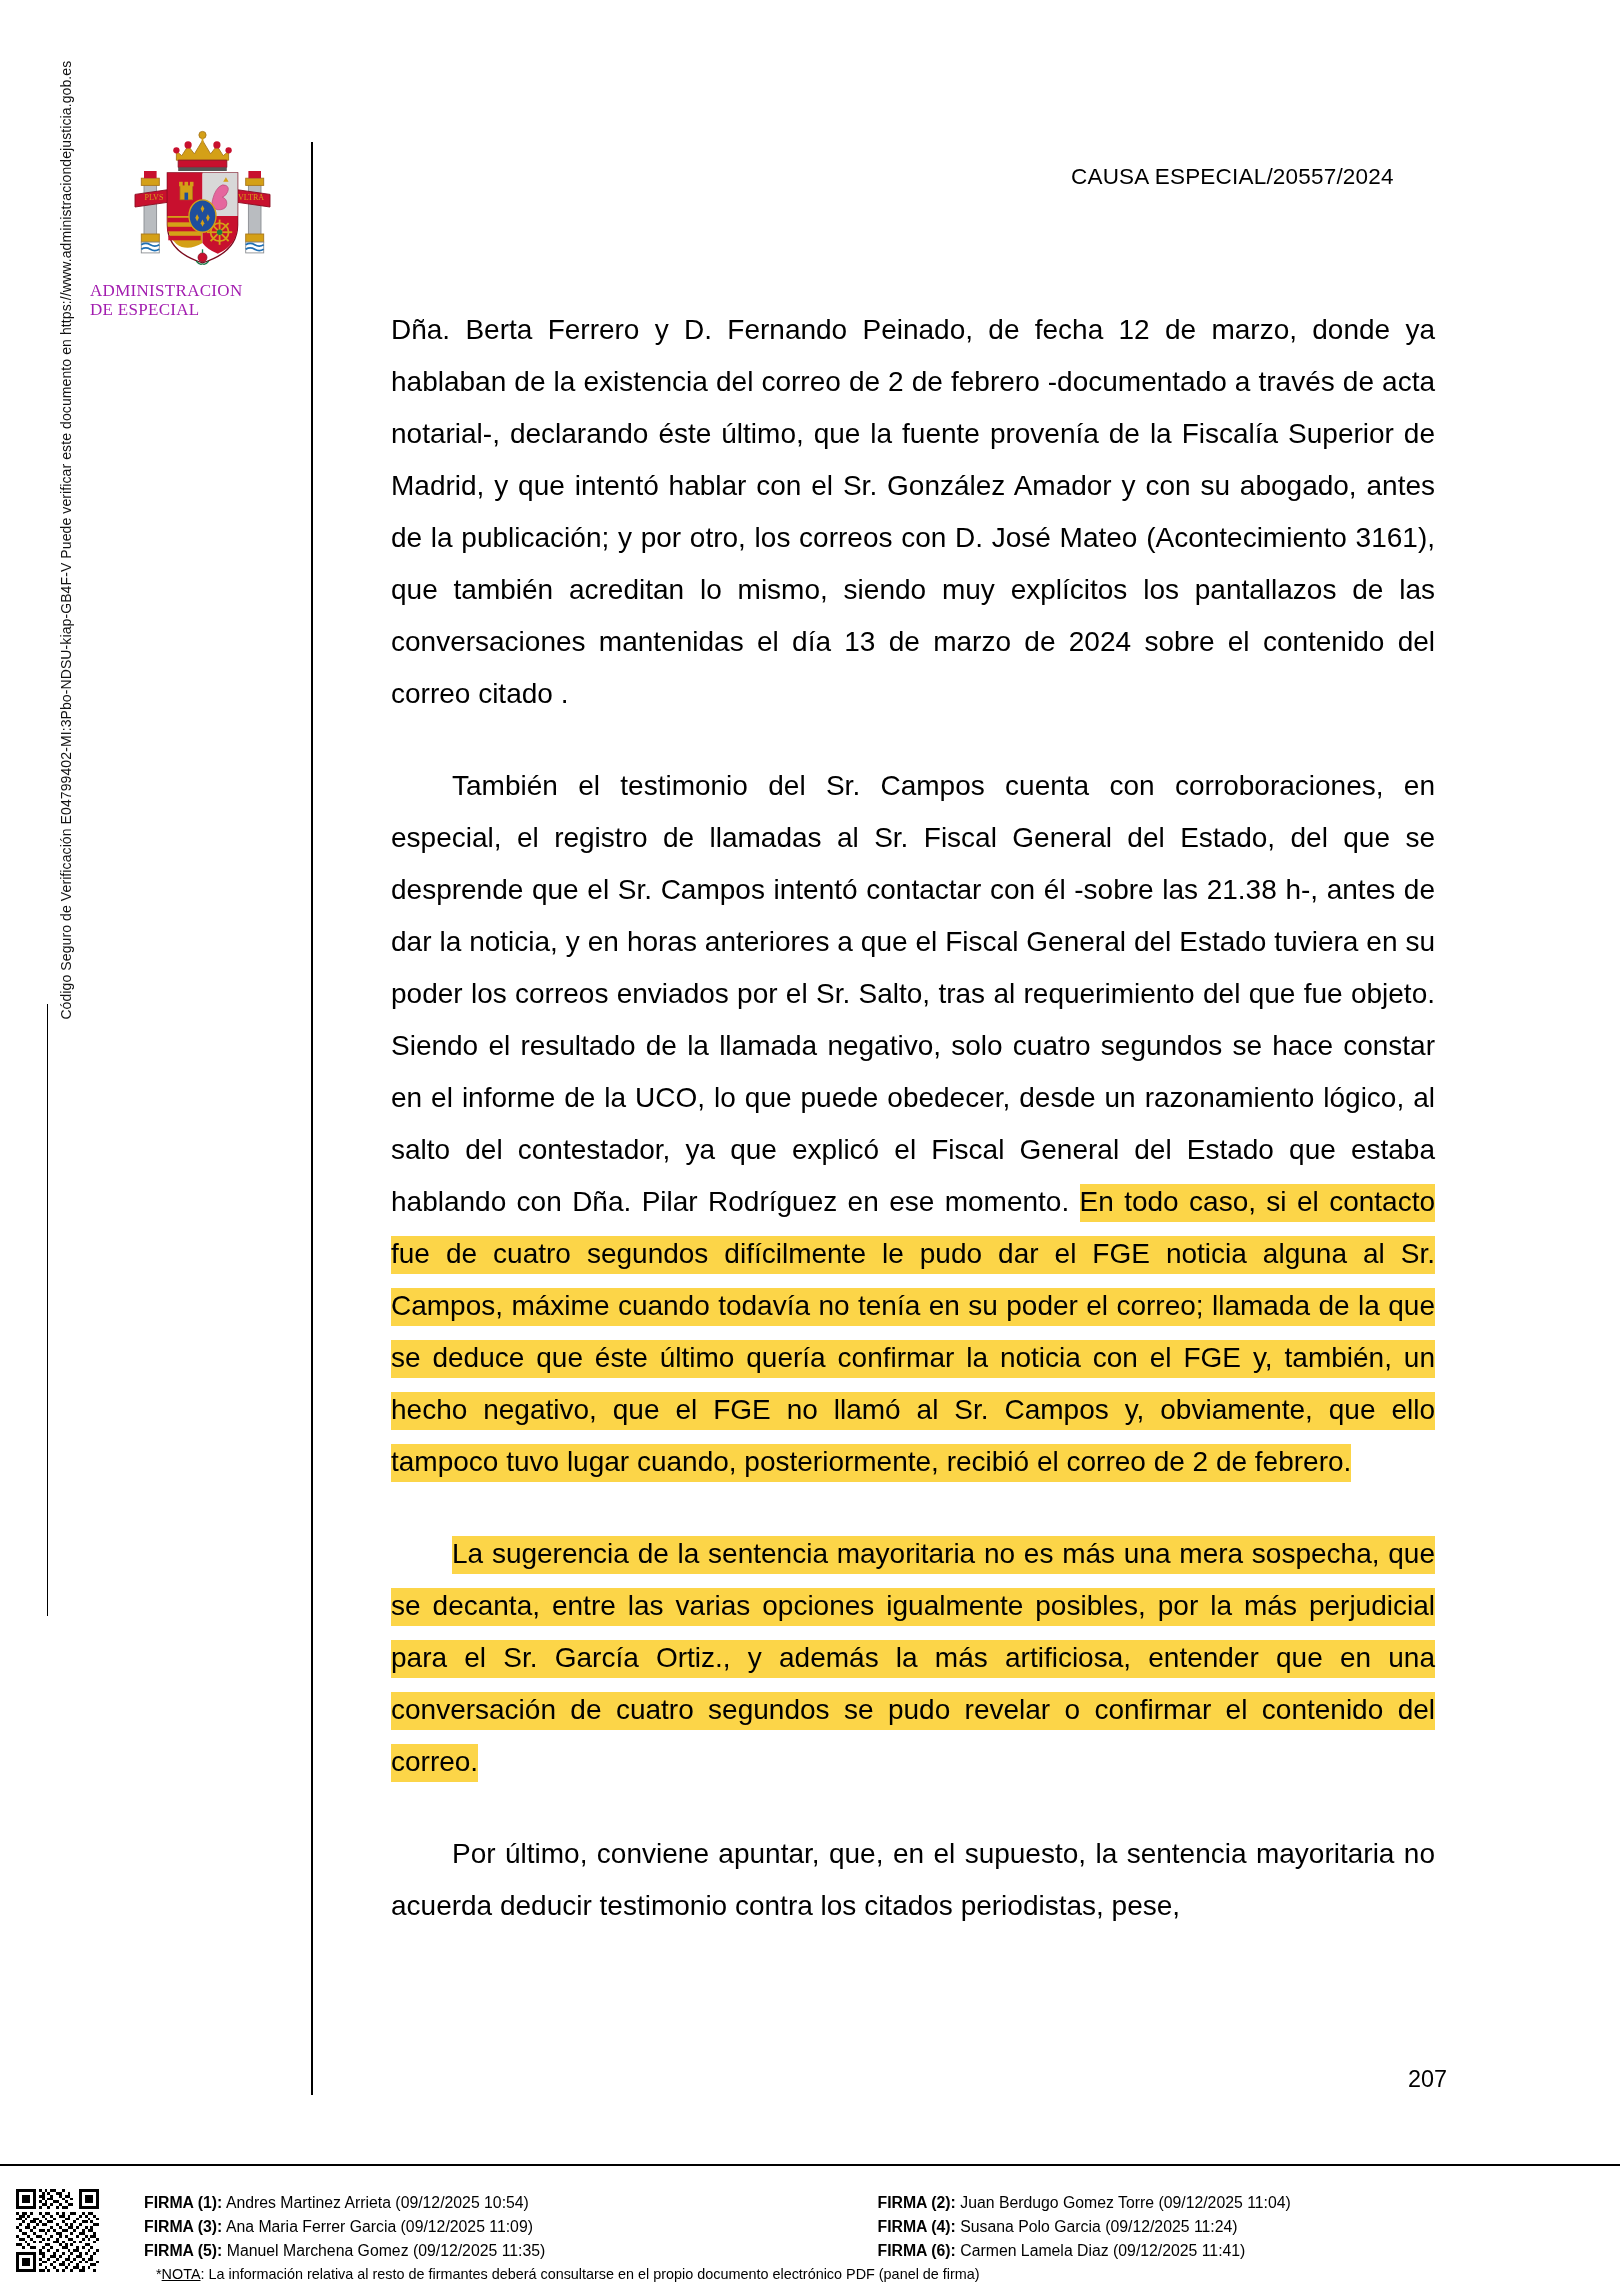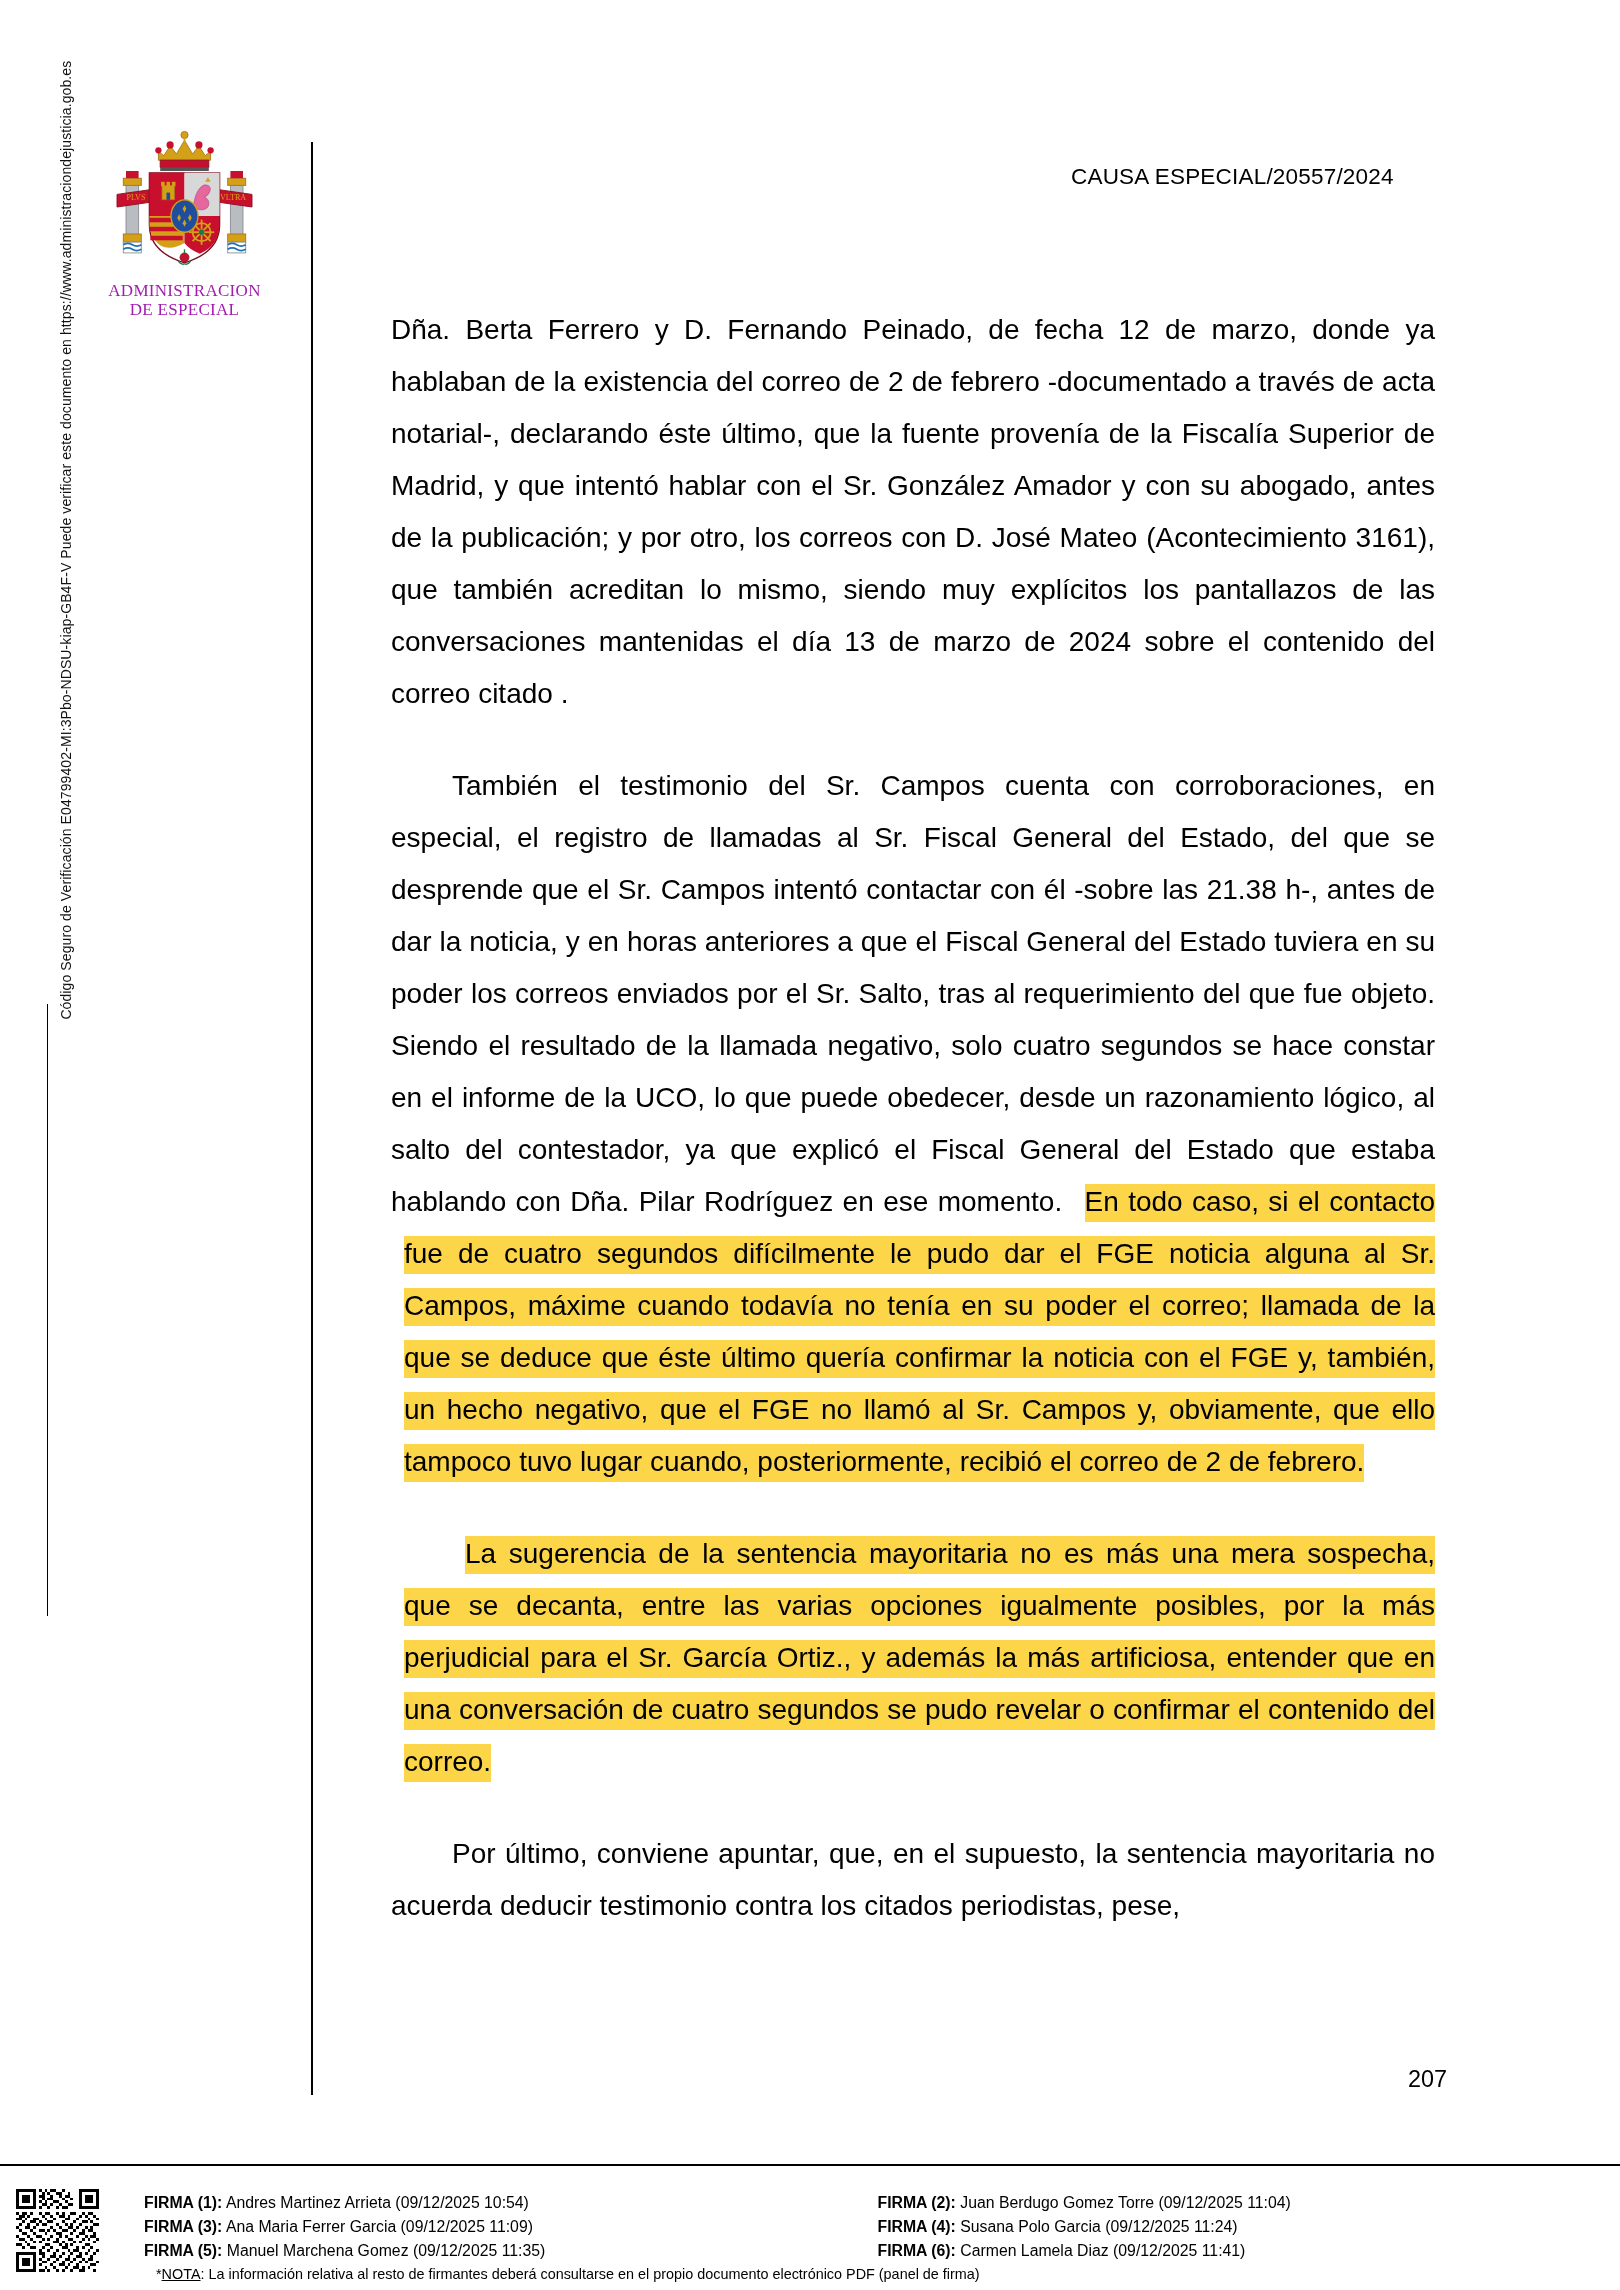--- a/index.html
+++ b/index.html
@@ -46,24 +46,24 @@
     left: 47px;
     top: 1004px;
     width: 0.9px;
     height: 612px;
     background: #000;
   }
 
   
   .emblem-block {
     position: absolute;
-    left: 72px;
+    left: 90px;
     top: 126px;
     width: 225px;
-    text-align: center;
+    text-align: left;
   }
   .emblem-svg { display: block; margin: 0 auto; }
   .emblem-caption {
     font-family: "Liberation Serif", serif;
     font-size: 17px;
     line-height: 1.12;
     letter-spacing: 0.3px;
     color: #a21caf;
     margin-top: 1.8px;
   }
@@ -106,21 +106,20 @@
     color: #000;
     hyphens: none;
   }
   p.para.indent { text-indent: 61px; }
   p.para:last-child { margin-bottom: 0; }
   .hl {
     background: #FCD548;
     box-decoration-break: clone;
     -webkit-box-decoration-break: clone;
     padding: 1.8px 0 5.4px 0;
-    margin-left: 13px;
   }
 
   
   .page-number {
     position: absolute;
     left: 1408px;
     top: 2066px;
     font-size: 23.4px;
     color: #000;
   }

